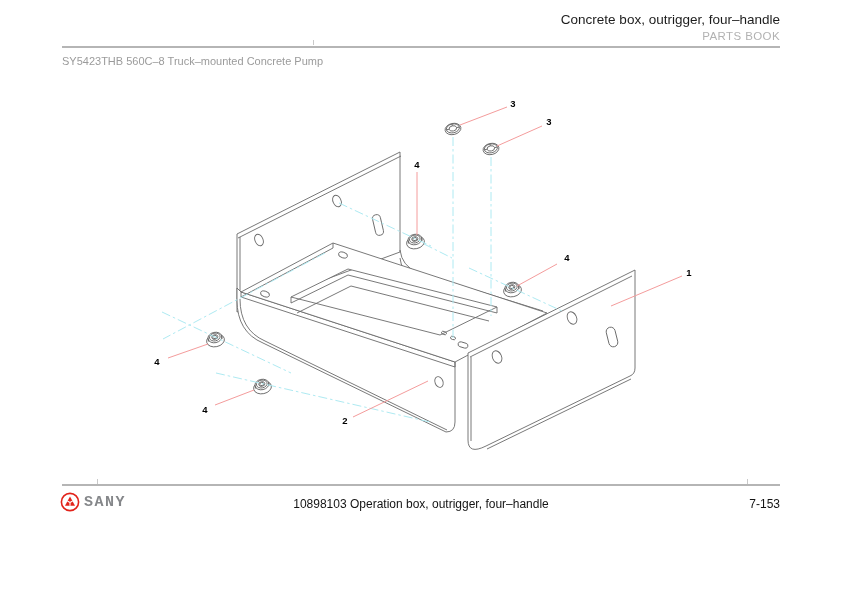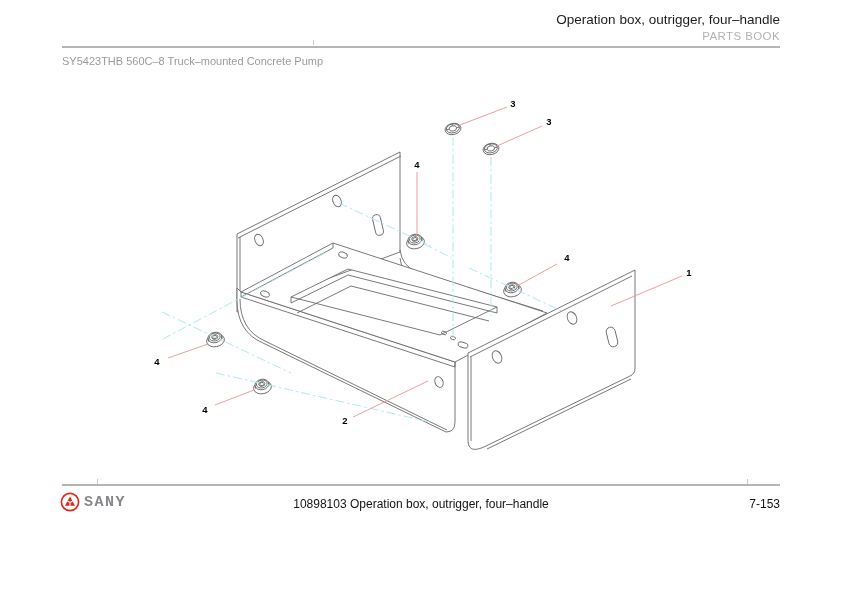--- a/index.html
+++ b/index.html
@@ -28,21 +28,21 @@
   .cline{fill:none;stroke:#aeeaf2;stroke-width:1;stroke-dasharray:9 3 2.5 3;}
   .leader{fill:none;stroke:#f49c9c;stroke-width:1;}
   .callout{position:absolute;transform:translate(-50%,-50%);font-size:9.5px;font-weight:bold;color:#000;line-height:1;}
 </style>
 </head>
 <body>
 
 <div class="page">
 
   <div class="hdr-model">SY5423THB 560C–8 Truck–mounted Concrete Pump</div>
-  <div class="hdr-title">Operation box, outrigger, four–handle</div>
+  <div class="hdr-title">Concrete box, outrigger, four–handle</div>
   <div class="hdr-book">PARTS BOOK</div>
   <div class="rule top"></div>
   <div class="tick" style="left:313px;top:40px;"></div>
 
   <svg class="diagram" viewBox="0 0 842 595" aria-hidden="true">
 
     <g>
       <path class="part" d="M400,152 L237,234 L237,312 L400,252 Z"></path>
       <path class="ln" d="M401,156 L238,238"></path>
       <path class="ln" d="M240,237 L240,312"></path>

